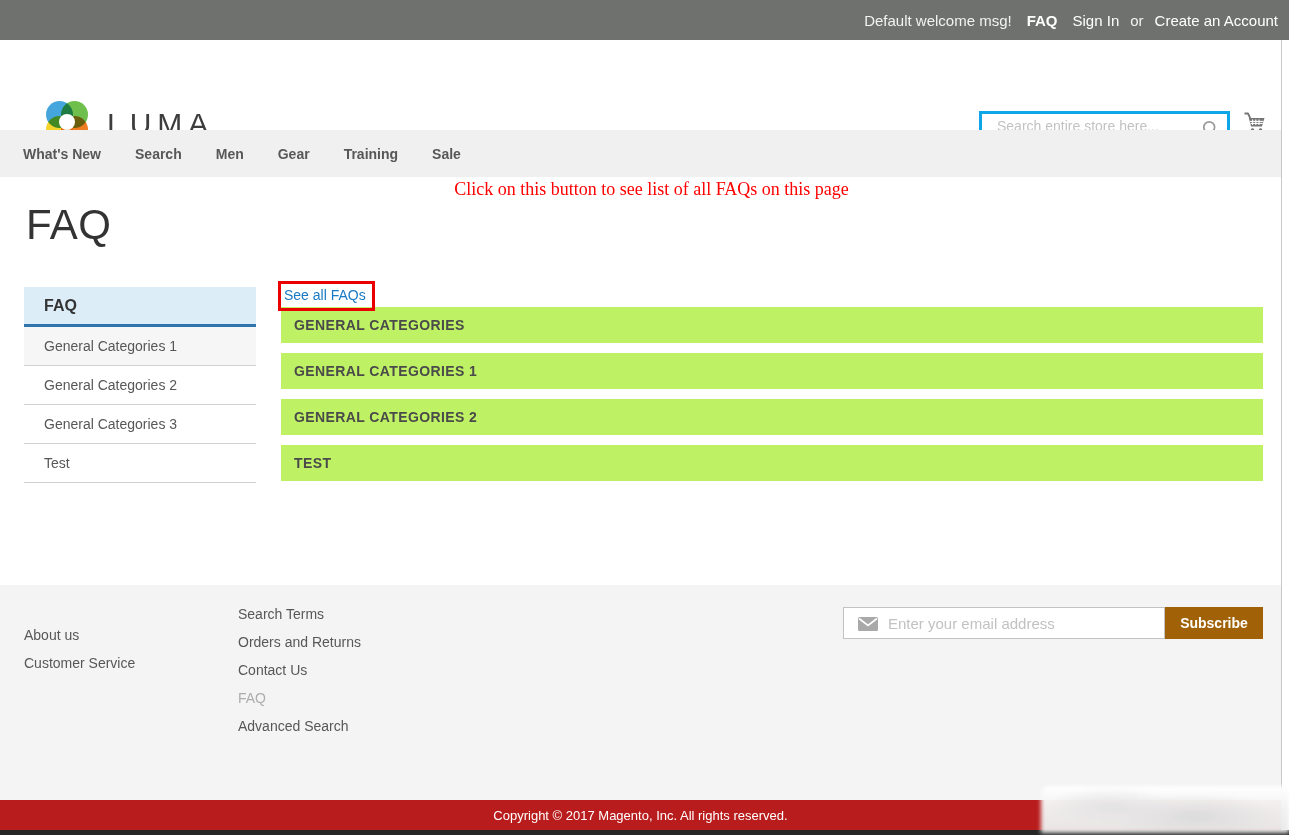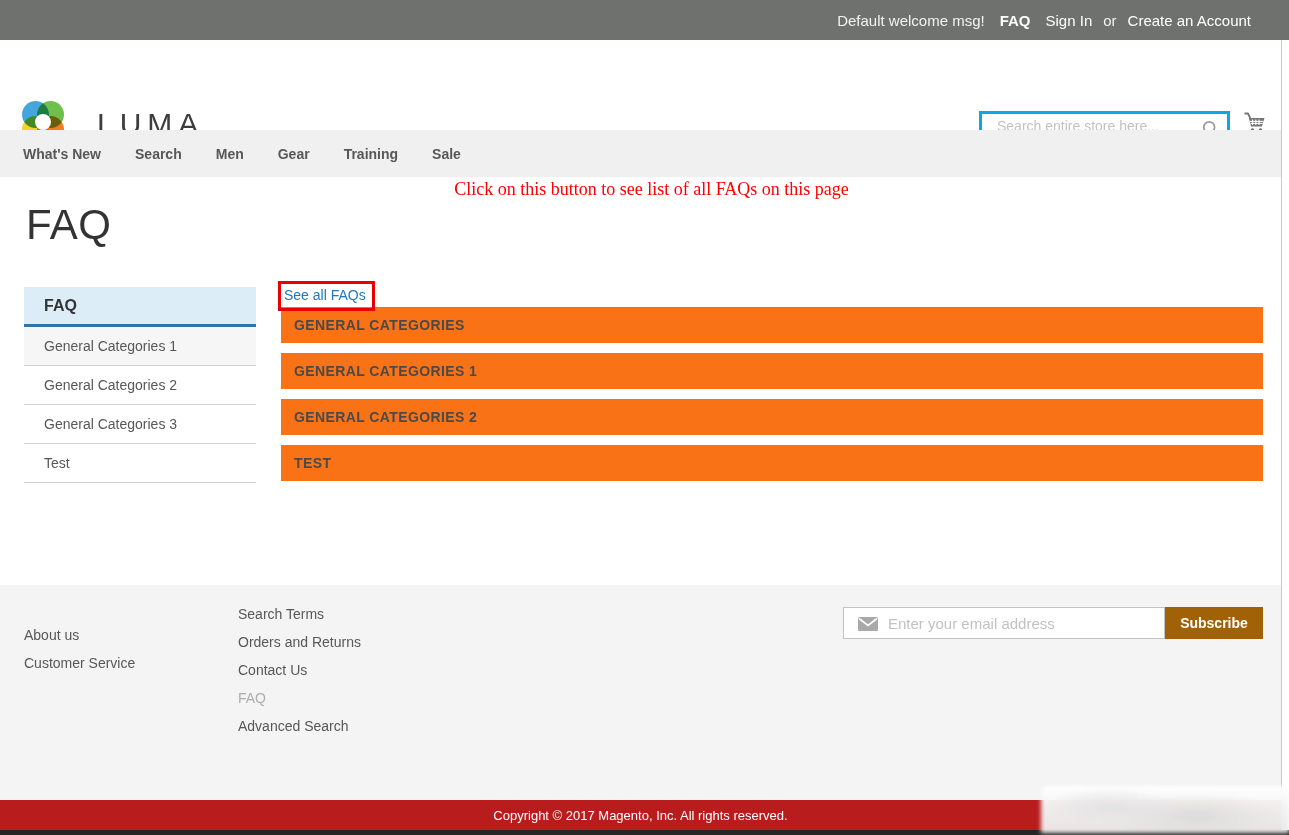--- a/index.html
+++ b/index.html
@@ -5,28 +5,28 @@
   * { margin:0; padding:0; box-sizing:border-box; }
   html,body { background:#fff; }
   .page {
     position:relative; width:1289px; height:835px; overflow:hidden;
     font-family:"Liberation Sans","DejaVu Sans",sans-serif; background:#fff;
   }
 
   
   .top-panel { position:absolute; top:0; left:0; width:1289px; height:40px; background:#6e716e; }
   .top-panel-inner { height:100%; display:flex; align-items:center; justify-content:flex-end;
-    padding-right:38px; gap:15px; font-size:15px; color:#f2f2f2; }
+    padding-right:11px; gap:15px; font-size:15px; color:#f2f2f2; }
   .top-link { color:#fff; text-decoration:none; cursor:pointer; }
   .top-link.bold { font-weight:bold; }
   .top-or { margin:0 -4px; }
 
   
   .header { position:absolute; top:40px; left:0; width:1281px; height:90px; background:#fff; }
-  .logo { position:absolute; left:18px; top:57px; display:flex; align-items:center; gap:29px; cursor:pointer; }
+  .logo { position:absolute; left:42px; top:57px; display:flex; align-items:center; gap:15px; cursor:pointer; }
   .logo-text { font-size:30px; letter-spacing:6px; color:#3d3d3d; font-weight:500; }
   .search-box { position:absolute; left:979px; top:71px; width:251px; height:30px;
     border:3px solid #0ea5e9; background:#fff; }
   .search-box input { width:100%; height:100%; border:none; outline:none; padding:0 34px 0 15px;
     font-size:14px; color:#333; font-family:inherit; background:transparent; }
   .search-box input::placeholder { color:#c2c2c2; }
   .search-glyph { position:absolute; right:7px; top:6px; }
   .cart-btn { position:absolute; left:1240px; top:70px; width:28px; height:28px; cursor:pointer; background:none; border:none; }
 
   
@@ -45,21 +45,21 @@
     font-size:14px; color:#575757; cursor:pointer; }
   .sidebar-item.active { background:#dcedf8; border-bottom:3px solid #2f74ad;
     font-size:16px; font-weight:bold; color:#333; padding:10px 10px 9px 20px; }
   .sidebar-item.shaded { background:#f6f6f6; }
 
   .see-all-box { position:absolute; left:278px; top:281px; border:3px solid #eb0000;
     padding:2px 6px 4px 3px; z-index:3; background:transparent; }
   .see-all-link { font-size:14px; color:#1979c3; cursor:pointer; }
 
   .accordion { position:absolute; left:281px; top:307px; width:982px; }
-  .accordion-bar { height:36px; margin-bottom:10px; background:#f97316; display:flex; align-items:center;
+  .accordion-bar { height:36px; margin-bottom:10px; background:#bef264; display:flex; align-items:center;
     padding-left:13px; font-size:14px; font-weight:bold; color:#4a4a4a; letter-spacing:0.4px; cursor:pointer; }
 
   
   .footer { position:absolute; top:585px; left:0; width:1281px; height:215px; background:#f4f4f4; }
   .f-col { position:absolute; display:flex; flex-direction:column; }
   .f-col1 { left:24px; top:42px; }
   .f-col2 { left:238px; top:21px; }
   .f-link { font-size:14px; color:#575757; text-decoration:none; height:28px; cursor:pointer; }
   .f-link.muted { color:#adadad; cursor:default; }
   .newsletter { position:absolute; left:843px; top:22px; display:flex; }

